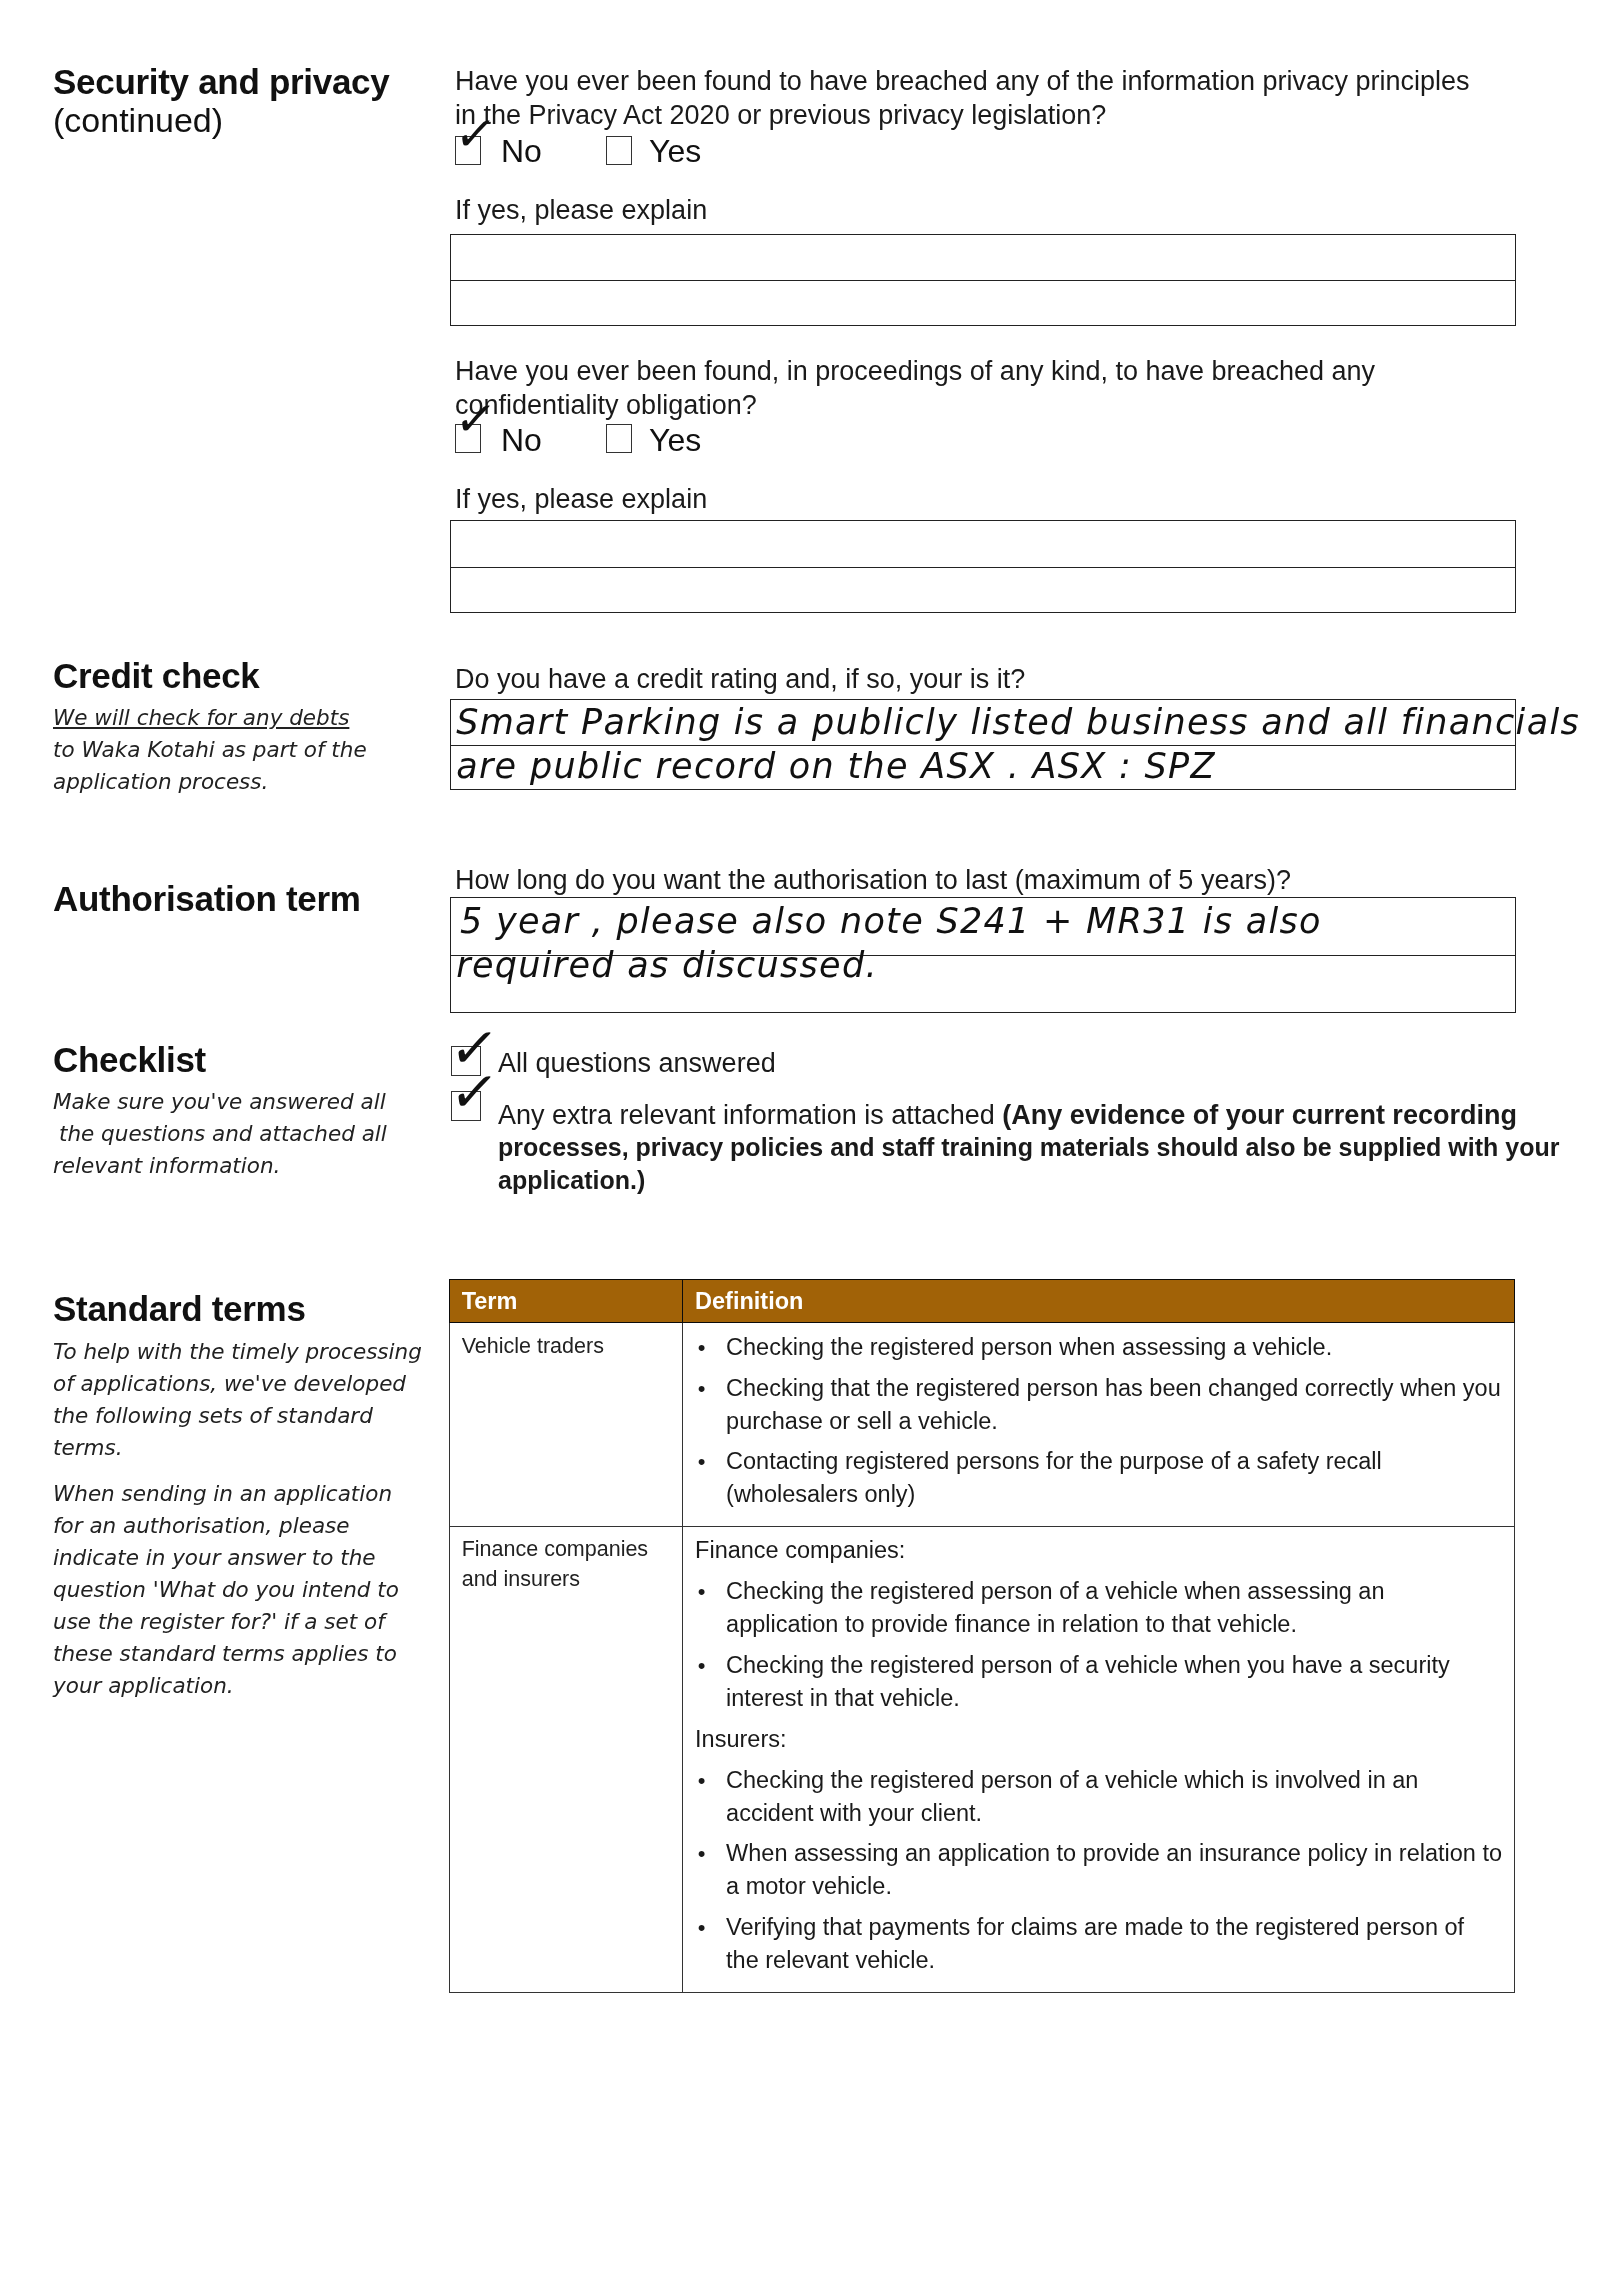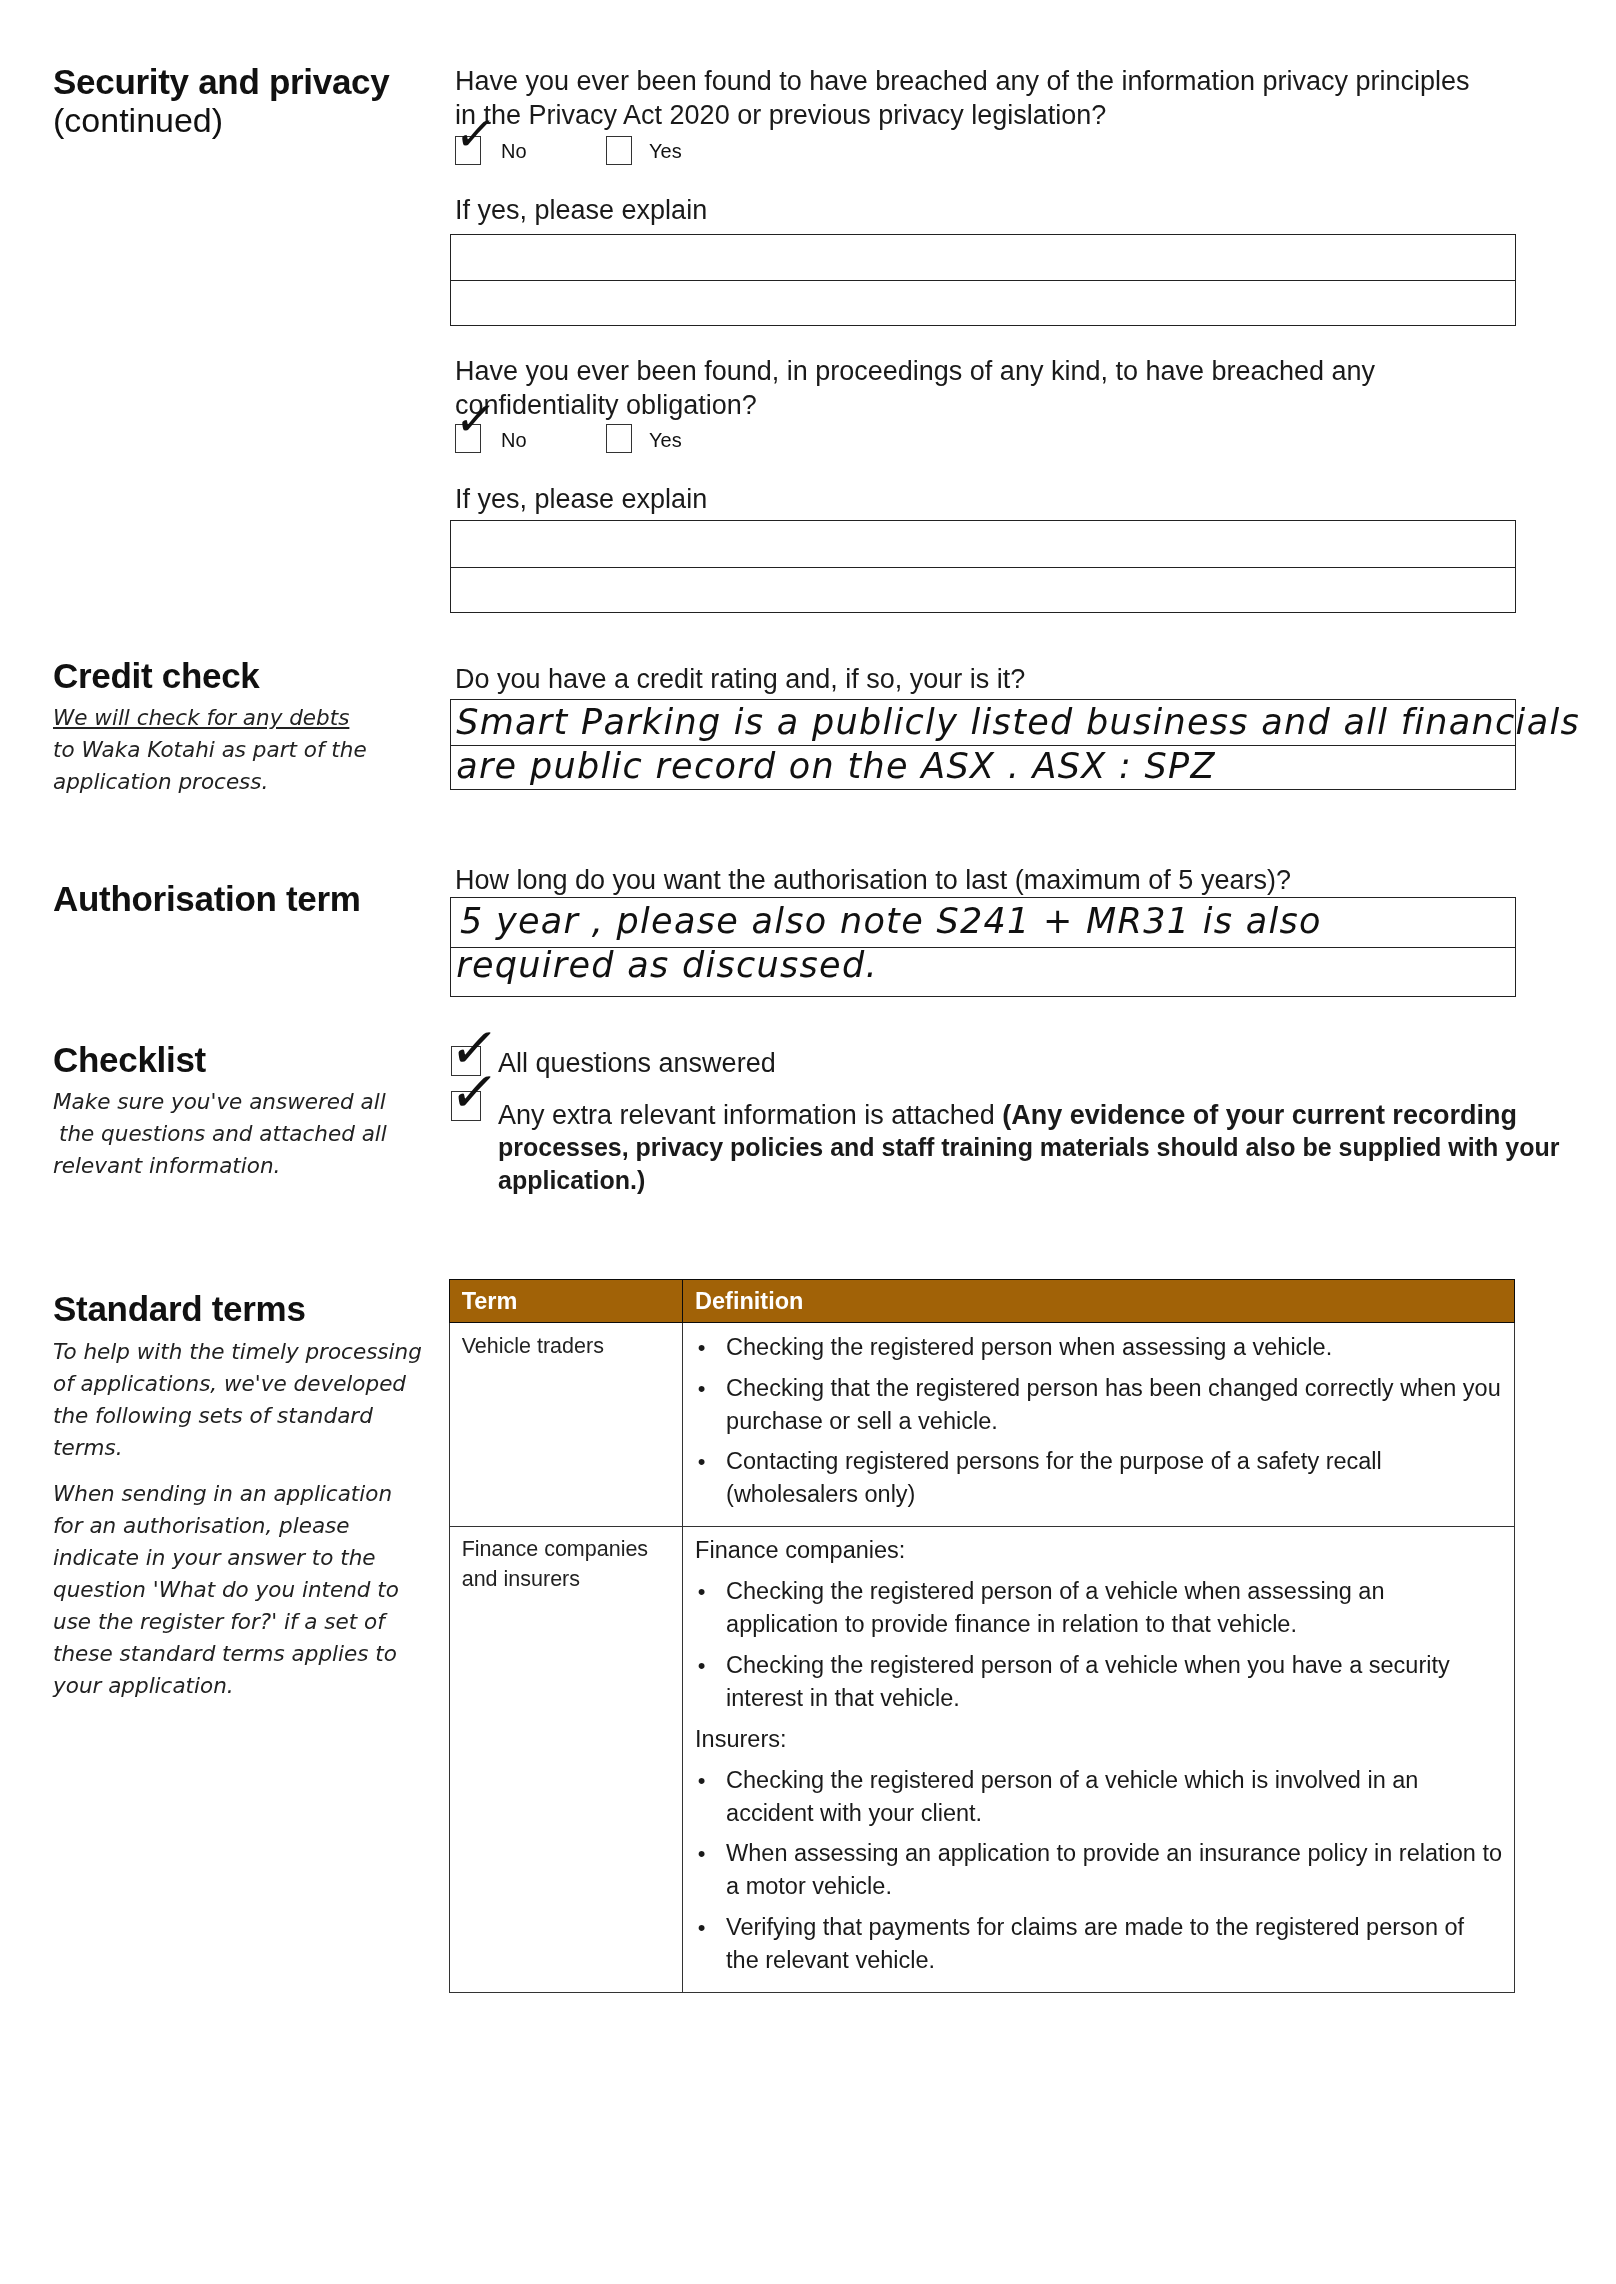--- a/index.html
+++ b/index.html
@@ -3,21 +3,21 @@
 <meta charset="utf-8">
 <style>
   html, body { margin:0; padding:0; background:#fff; }
   body { width:1617px; height:2284px; position:relative; overflow:hidden;
          font-family:"DejaVu Sans", "Liberation Sans", sans-serif; color:#111; }
   .abs { position:absolute; }
   .h-section { font-family:"Liberation Sans", sans-serif; font-weight:bold; font-size:35px; line-height:39px; letter-spacing:-0.3px; }
   .h-sub { font-family:"Liberation Sans", sans-serif; font-size:34px; line-height:39px; }
   .note { font-family:"DejaVu Sans", sans-serif; font-style:italic; font-size:21.5px; line-height:33px; color:#222; }
   .q { font-family:"Liberation Sans", sans-serif; font-size:27px; line-height:34px; color:#1a1a1a; }
-  .lbl { font-family:"Liberation Sans", sans-serif; font-size:20px; line-height:31px; }
+  .lbl { font-family:"Liberation Sans", sans-serif; font-size:32px; line-height:31px; }
   .cb { position:absolute; width:26px; height:29px; border:1.3px solid #333; box-sizing:border-box; background:#fff; }
   .tick { position:absolute; font-family:"DejaVu Sans", sans-serif; font-size:47px; line-height:47px; color:#111; transform:skewX(-10deg); }
   .box { position:absolute; border:1.3px solid #222; box-sizing:border-box; background:#fff; }
   .box .line { position:absolute; left:0; right:0; top:50%; border-top:1.3px solid #222; }
   .hw { position:absolute; font-family:"DejaVu Sans", sans-serif; font-size:35px; line-height:39px; color:#111; font-style:italic; letter-spacing:1.3px; white-space:nowrap; }
   .bold { font-weight:bold; }
   table.terms { position:absolute; left:449px; top:1279px; width:1066px; border-collapse:collapse;
                 font-family:"Liberation Sans", sans-serif; }
   table.terms th { background:#a16207; color:#fff; text-align:left; font-size:23.5px; font-weight:bold;
                    padding:6.5px 11.7px; height:29px; border:1.3px solid #0b0b0b; }
@@ -70,21 +70,21 @@
 
 <div class="abs q" style="left:455px; top:662px;">Do you have a credit rating and, if so, your is it?</div>
 <div class="box" style="left:450px; top:699px; width:1066px; height:91px;">
   <div class="line"></div>
   <div class="hw" style="left:5.2px; top:2.6px;">Smart Parking is a publicly listed business and all financials</div>
   <div class="hw" style="left:5.2px; top:47px;">are public record on the ASX .   ASX : SPZ</div>
 </div>
 
 <div class="abs h-section" style="left:53px; top:859px;margin-top:20px;">Authorisation term</div>
 <div class="abs q" style="left:455px; top:863px;">How long do you want the authorisation to last (maximum of 5 years)?</div>
-<div class="box" style="left:450px; top:897px; width:1066px; height:100px;">
+<div class="box" style="left:450px; top:897px; width:1066px; height:116px;">
   <div class="line"></div>
   <div class="hw" style="left:9px; top:3.9px;">5 year , please also note S241 + MR31 is also</div>
   <div class="hw" style="left:5.2px; top:48px;">required as discussed.</div>
 </div>
 
 <div class="abs h-section" style="left:53px; top:1040px;">Checklist</div>
 <div class="abs note" style="left:53px; top:1085px;">Make sure you've answered all</div>
 <div class="abs note" style="left:59px; top:1117px;">the questions and attached all</div>
 <div class="abs note" style="left:53px; top:1149px;">relevant information.</div>
 

